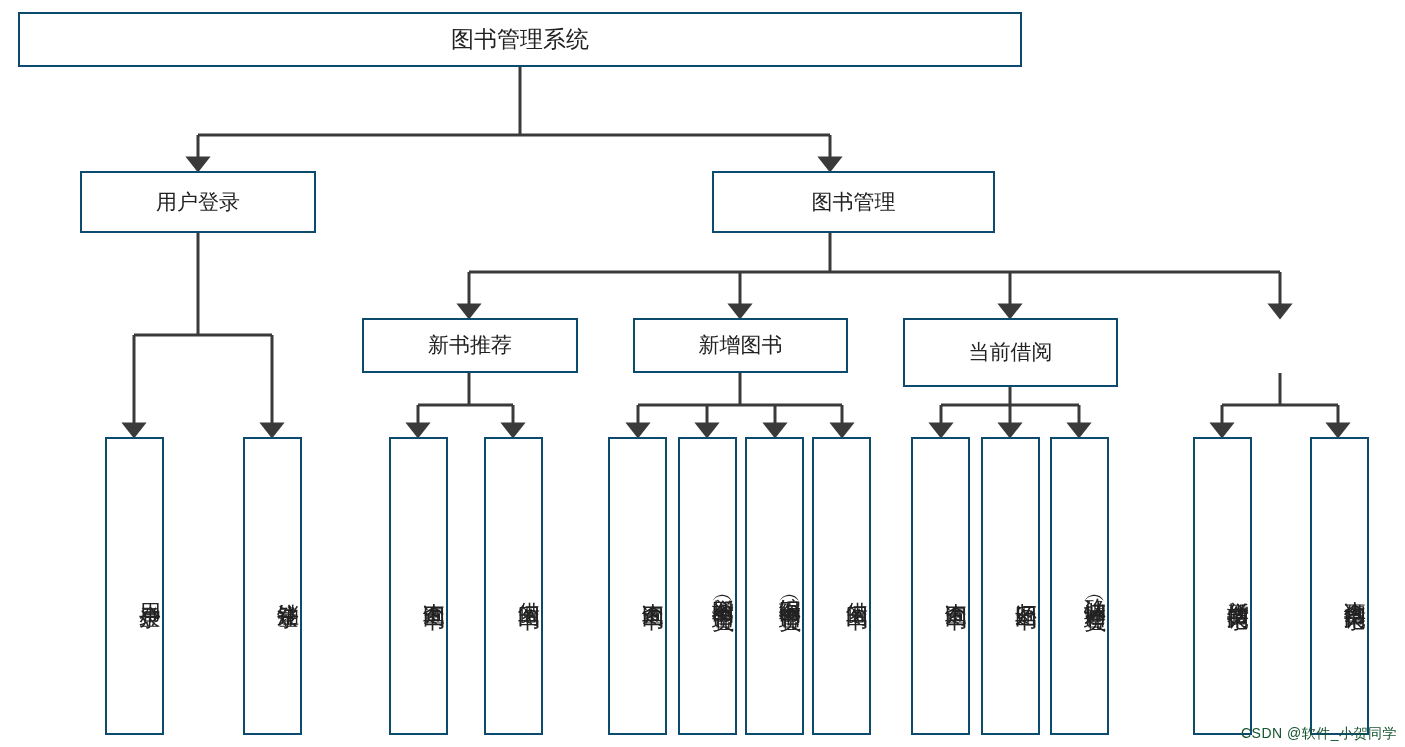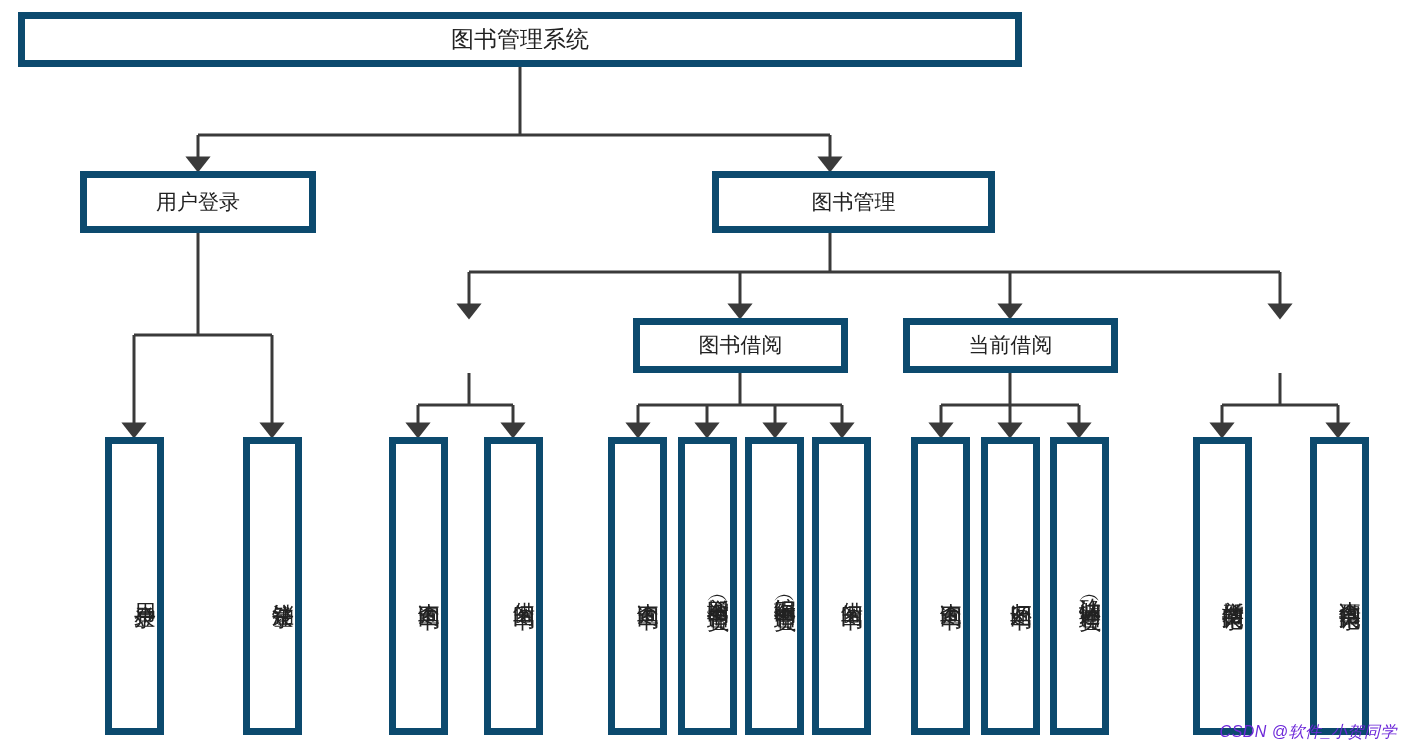--- a/index.html
+++ b/index.html
@@ -3,21 +3,21 @@
 <meta charset="utf-8">
 <style>
   html,body{margin:0;padding:0;background:#ffffff;}
   body{width:1405px;height:747px;font-family:"Liberation Sans","DejaVu Sans",sans-serif;overflow:hidden;}
   #stage{position:relative;width:1405px;height:747px;background:#fff;}
   svg#wires{position:absolute;left:0;top:0;width:1405px;height:747px;pointer-events:none;}
 
   .node{
     position:absolute;
     box-sizing:border-box;
-    border:7px solid #0c4a6e;
+    border:2px solid #0c4a6e;
     background:#ffffff;
     display:flex;
     align-items:center;
     justify-content:center;
     color:#222;
     line-height:1.08;
     text-align:center;
   }
   .node.root{font-size:23px;}
   .node.lvl2{font-size:21px;}
@@ -34,25 +34,24 @@
   .node.leaf .vtxt{
     writing-mode:vertical-rl;
     text-orientation:upright;
     display:block;
     white-space:nowrap;
   }
   .watermark{
     position:absolute;
     right:8px;
     bottom:4px;
-    font-size:16px;
-    color:#6d28d9;
+    font-size:14px;
+    color:#14532d;
     letter-spacing:0.5px;
     white-space:nowrap;
-    font-style:italic;
   }
 </style>
 </head>
 <body>
 
 <div id="stage">
 
   <svg id="wires" viewBox="0 0 1405 747">
     <defs>
       <marker id="ah" markerWidth="11" markerHeight="11" refX="2.2" refY="4.2" orient="auto" markerUnits="strokeWidth">
@@ -104,22 +103,23 @@
       <path d="M1222,405 L1222,429" marker-end="url(#ah)"></path>
       <path d="M1338,405 L1338,429" marker-end="url(#ah)"></path>
     </g>
   </svg>
 
   <div class="node root" style="left:18px;top:12px;width:1004px;height:55px;">图书管理系统</div>
 
   <div class="node lvl2" style="left:80px;top:171px;width:236px;height:62px;">用户登录</div>
   <div class="node lvl2" style="left:712px;top:171px;width:283px;height:62px;">图书管理</div>
 
-  <div class="node lvl3" style="left:633px;top:318px;width:215px;height:55px;">图书借阅</div>
-  <div class="node lvl3" style="left:903px;top:318px;width:215px;height:55px;">当前借阅</div>
+  <div class="node lvl3" style="left:362px;top:318px;width:216px;height:55px;">新书推荐</div>
+  <div class="node lvl3" style="left:633px;top:318px;width:215px;height:55px;">新增图书</div>
+  <div class="node lvl3" style="left:903px;top:318px;width:215px;height:69px;">当前借阅</div>
 
   <div class="node leaf" style="left:105px;top:437px;width:59px;height:298px;">
     <span class="vtxt">用户登录</span>
   </div>
   <div class="node leaf" style="left:243px;top:437px;width:59px;height:298px;">
     <span class="vtxt">注销登录</span>
   </div>
 
   <div class="node leaf" style="left:389px;top:437px;width:59px;height:298px;">
     <span class="vtxt">查询图书</span>

